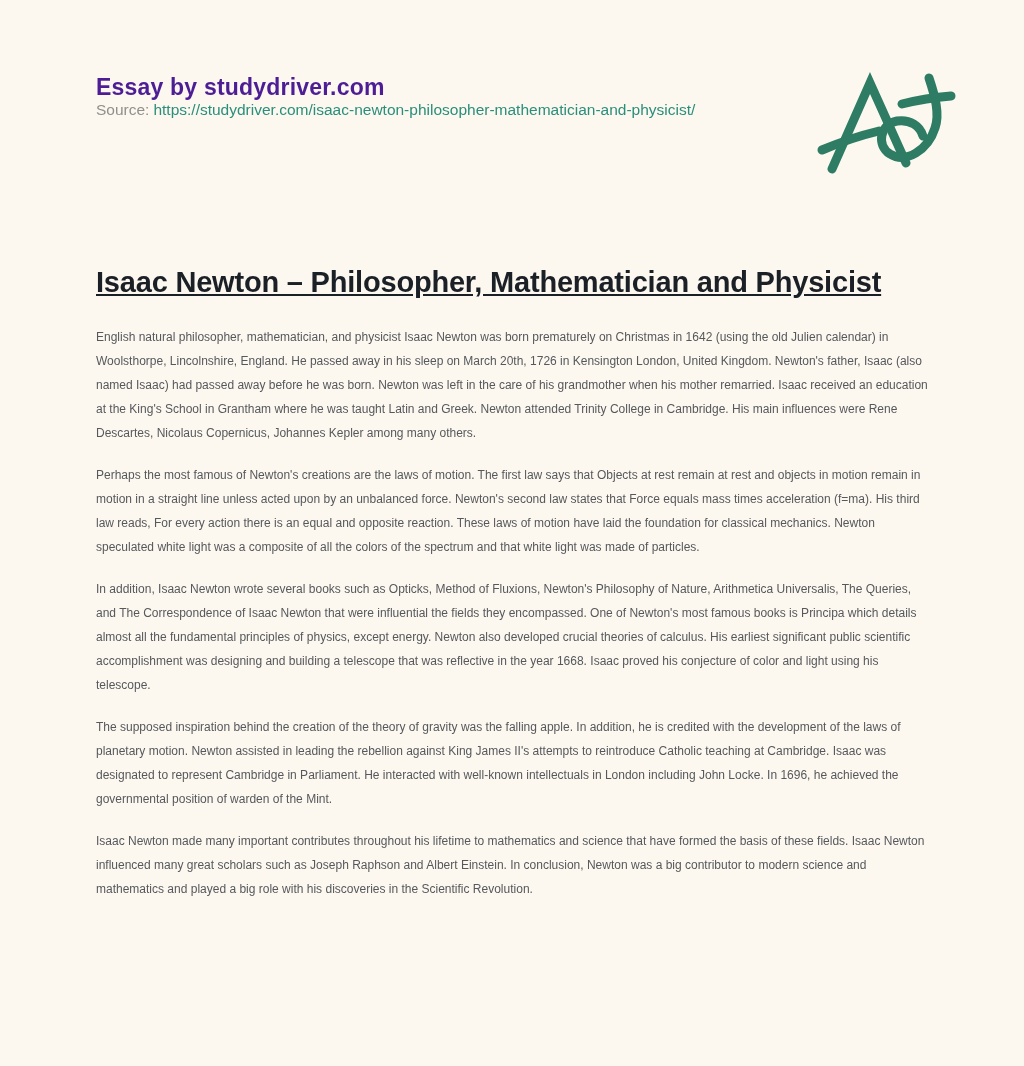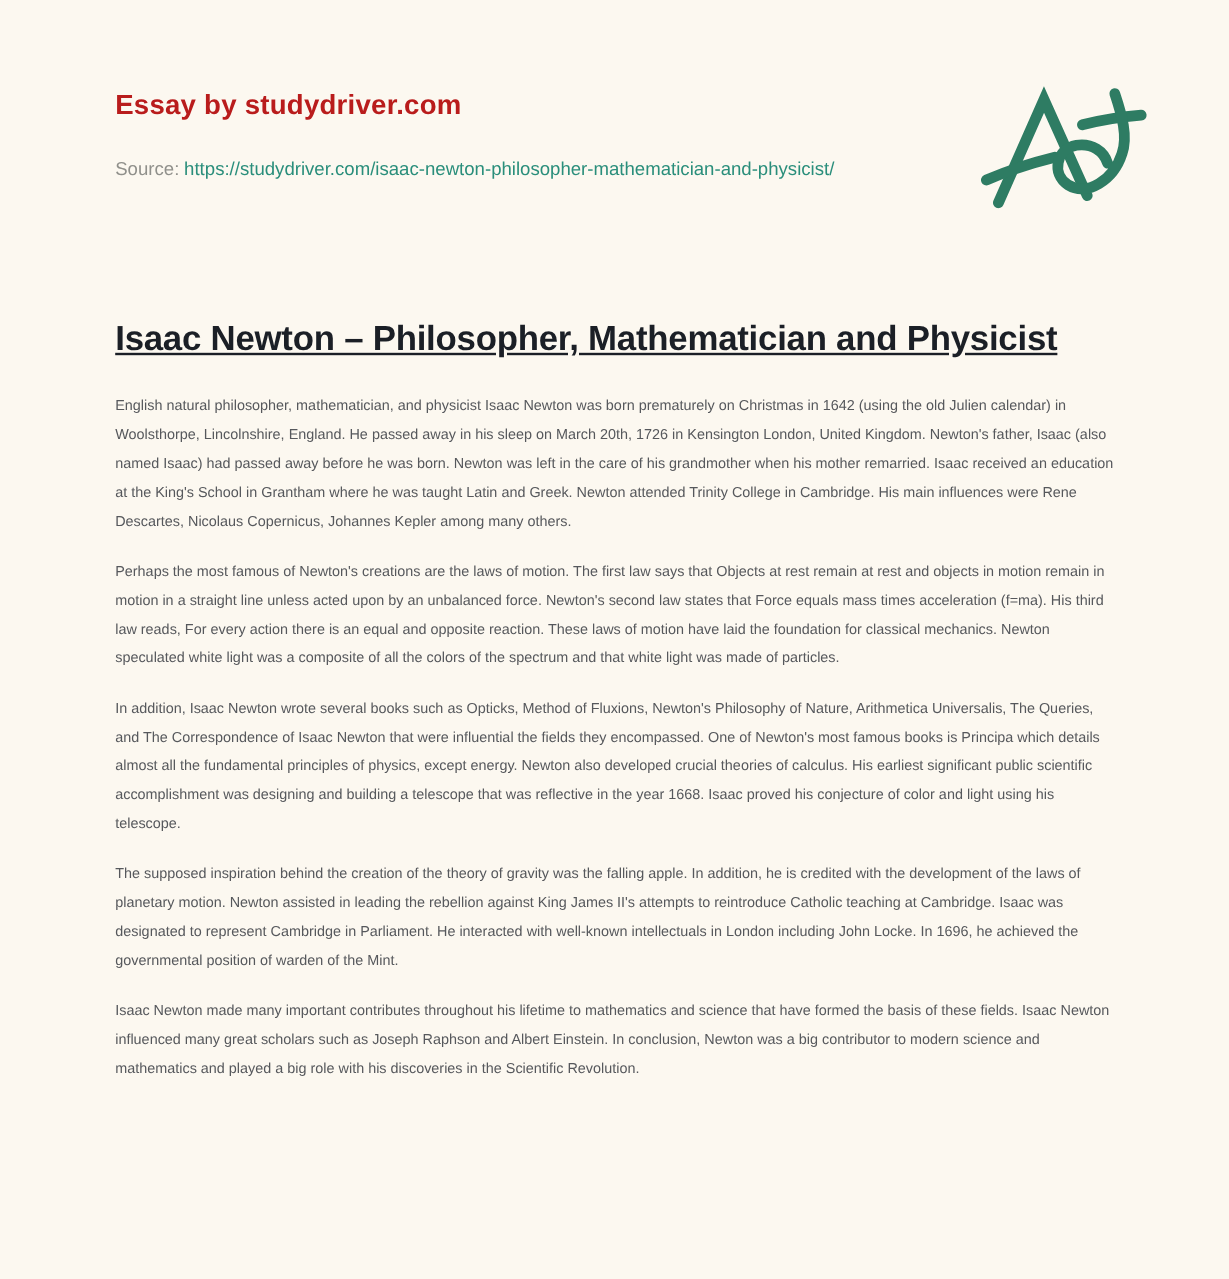--- a/index.html
+++ b/index.html
@@ -18,25 +18,25 @@
     background: #fcf8f0;
   }
   .top {
     display: flex;
     justify-content: space-between;
     align-items: flex-start;
   }
   .essay-by {
     font-size: 23px;
     font-weight: 700;
-    color: #b91c1c;
+    color: #4c1d95;
     letter-spacing: 0.2px;
   }
   .source-line {
-    margin-top: 32px;
+    margin-top: 0;
     font-size: 15.5px;
   }
   .source-label { color: #90908b; }
   .source-url {
     color: #2a8e7b;
     text-decoration: none;
     margin-left: 4px;
   }
   .logo {
     margin-top: -4px;

